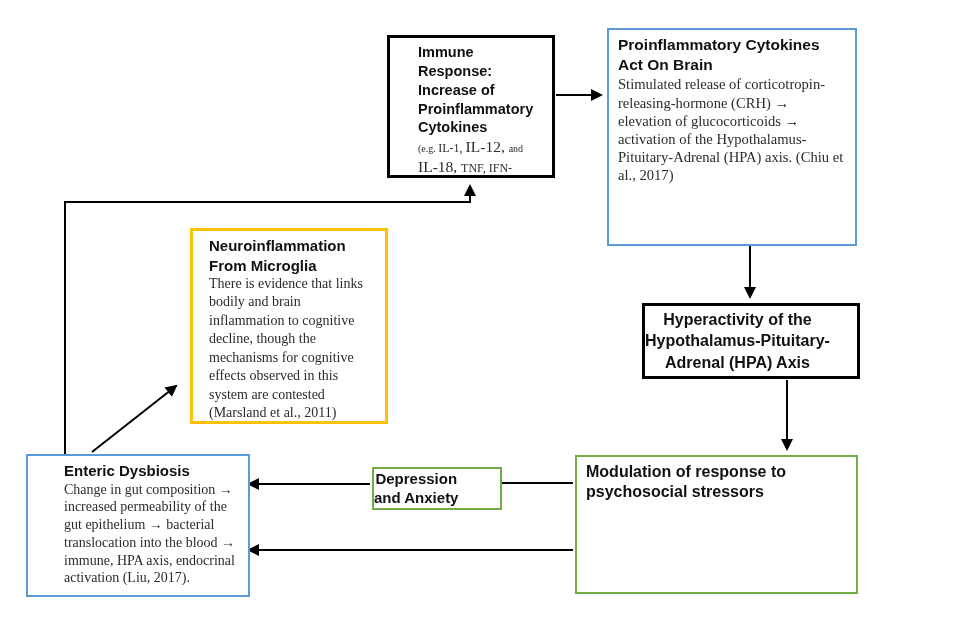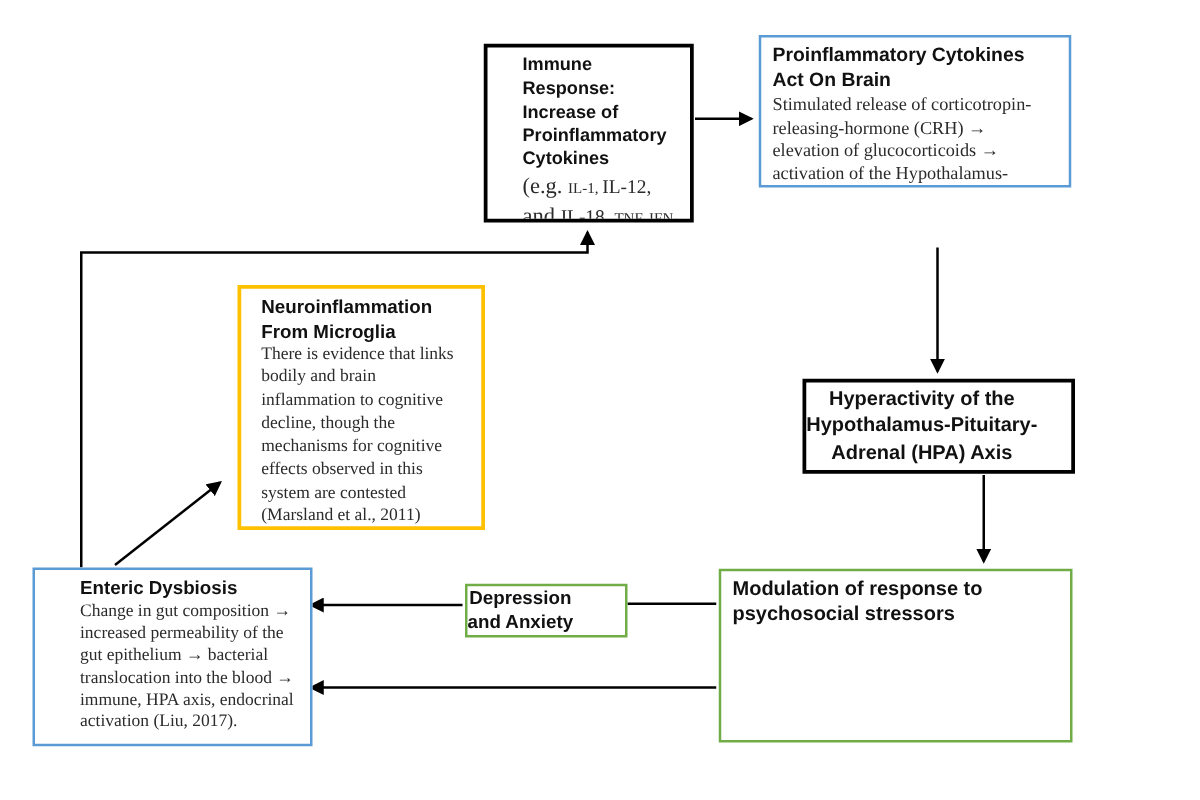--- a/index.html
+++ b/index.html
@@ -16,21 +16,21 @@
   .b-green{border:2px solid #70AD47;}
   .pad{padding:5px 9px 4px 9px;}
   .title{
     font-family:"Liberation Sans",sans-serif;font-weight:bold;color:#111;
     white-space:pre-line;line-height:1.3;
   }
   .body-text{
     font-family:"Liberation Serif",serif;color:#2b2b2b;
   }
   .center{display:flex;align-items:center;justify-content:flex-start;text-align:center;}
-  .seg-md{font-size:18px;}
+  .seg-md{font-size:10px;}
   .seg-sm{font-size:12px;}
   .seg-lg{font-size:15.5px;}
   .italic{font-style:italic;}
   
   #box-immune .title{font-size:14.5px;}
   #box-immune .body-text{font-size:14px;line-height:1.3;}
   #box-cytokines .title{font-size:15.5px;}
   #box-cytokines .body-text{font-size:14.6px;line-height:1.25;}
   #box-neuro .title{font-size:15px;}
   #box-neuro .body-text{font-size:14px;line-height:1.32;}
@@ -65,21 +65,21 @@
   </svg>
 
   <div class="box b-black3 pad" id="box-immune" style="left:387px;top:35px;width:168px;height:143px;padding-left:28px;">
     <div class="title">Immune Response:
 Increase of
 Proinflammatory
 Cytokines</div>
     <div class="body-text"><span class="seg-md">(e.g. </span><span class="seg-sm">IL-1, </span><span class="seg-lg">IL-12, </span><span class="seg-md">and </span><span class="seg-lg">IL-18, </span><span class="seg-sm">TNF, IFN-gamma)</span></div>
   </div>
 
-  <div class="box b-blue pad" id="box-cytokines" style="left:607px;top:28px;width:250px;height:122px;">
+  <div class="box b-blue pad" id="box-cytokines" style="left:607px;top:28px;width:250px;height:218px;">
     <div class="title">Proinflammatory Cytokines
 Act On Brain</div>
     <div class="body-text">Stimulated release of corticotropin-releasing-hormone (CRH) → elevation of glucocorticoids → activation of the Hypothalamus-Pituitary-Adrenal (HPA) axis. (Chiu et al., 2017)</div>
   </div>
 
   <div class="box b-yellow pad" id="box-neuro" style="left:190px;top:228px;width:198px;height:196px;padding-left:16px;">
     <div class="title">Neuroinflammation
 From Microglia</div>
     <div class="body-text">There is evidence that links bodily and brain inflammation to cognitive decline, though the mechanisms for cognitive effects observed in this system are contested (Marsland et al., 2011)</div>
   </div>

